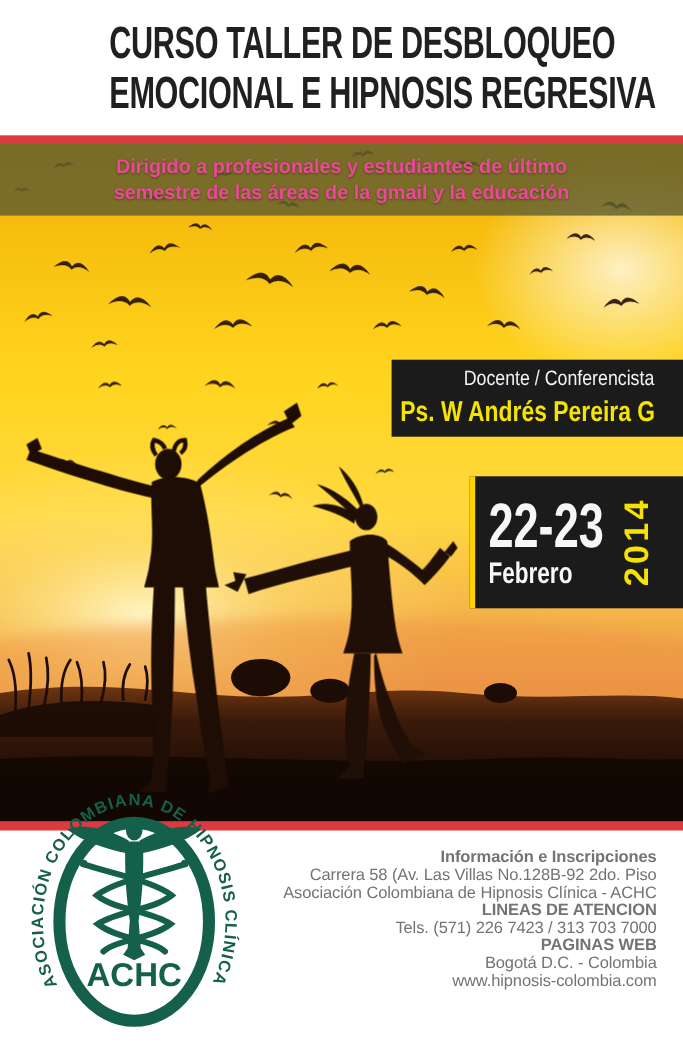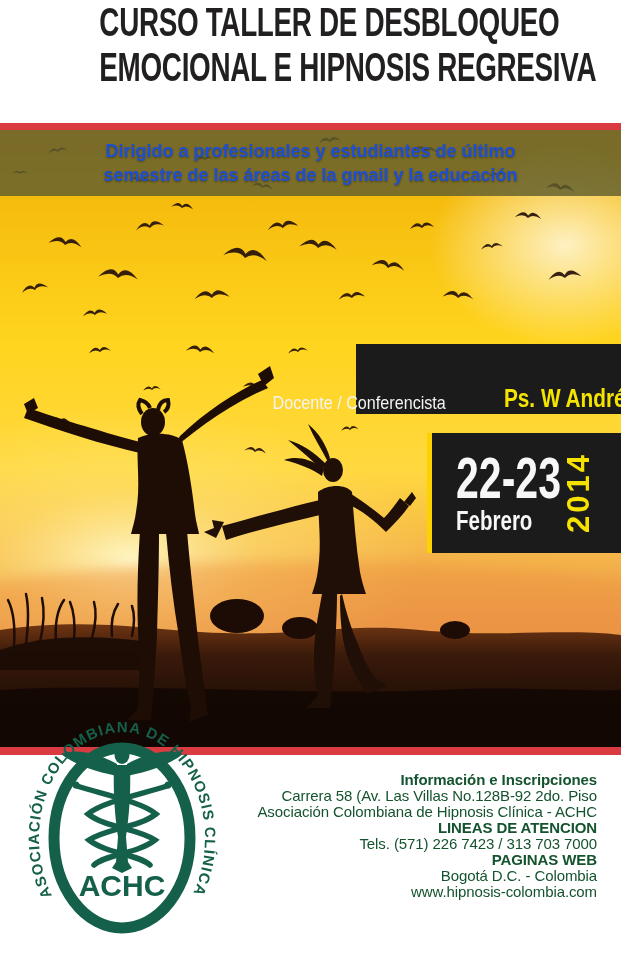--- a/index.html
+++ b/index.html
@@ -3,72 +3,73 @@
 <meta charset="utf-8">
 <style>
   * { margin:0; padding:0; box-sizing:border-box; }
   body { background:#555; font-family:"Liberation Sans", sans-serif; }
   .poster {
     position:relative; width:621px; height:960px; margin:0 auto;
     background:#ffffff; overflow:hidden;
   }
   
   .title-block { position:absolute; top:0; left:0; width:621px; height:150px;
-    background:#fff; }
+    padding-top:17px; background:#fff; }
   .title-line {
     display:block; white-space:nowrap; color:#211f20; font-weight:bold;
     font-size:41px; line-height:45px; letter-spacing:-0.5px;
     transform:scaleX(0.68); transform-origin:50% 50%;
   }
   
   .stripe { position:absolute; left:0; width:621px; background:#d93b41; z-index:4; }
   .stripe-top { top:123px; height:7px; }
   .stripe-bottom { top:747px; height:8px; }
   
   .photo { position:absolute; top:130px; left:0; width:621px; height:617px; overflow:hidden; }
   .photo svg { display:block; }
   
   .audience-band {
     position:absolute; top:0; left:0; width:621px; height:66px;
     background:rgba(96,94,46,0.82); z-index:2;
     display:flex; flex-direction:column; justify-content:center; align-items:center;
   }
   .audience-band .line {
-    color:#1d4ed8; font-weight:bold; font-size:18px; line-height:24px;
+    color:#ec4899; font-weight:bold; font-size:18px; line-height:24px;
     text-shadow:0 1px 2px rgba(40,40,0,0.55); white-space:nowrap;text-align:center;
   }
   
   .speaker-box {
-    position:absolute; top:214px; left:356px; right:0; height:70px;
+    position:absolute; top:197px; left:356px; right:0; height:70px;
     background:#1b1b1b; z-index:3;
-    display:flex; flex-direction:row; justify-content:center; align-items:flex-end;
+    display:flex; flex-direction:column; justify-content:center; align-items:flex-end;
+    padding-right:26px;
   }
   .speaker-label { color:#f3f3f3; font-size:19px; white-space:nowrap;
     transform:scaleX(0.85); transform-origin:100% 50%; }
   .speaker-name { color:#f5e400; font-size:26px; font-weight:bold; white-space:nowrap;
     margin-top:3px; transform:scaleX(0.8); transform-origin:100% 50%; }
   
   .date-box {
     position:absolute; top:303px; left:427px; right:0; height:120px;
     background:#1b1b1b; border-left:5px solid #fcd200; z-index:3;
-    display:flex; flex-direction:column; justify-content:center; padding-left:24px;
+    display:flex; flex-direction:column; justify-content:center; padding-left:12px;
   }
   .date-days { color:#f7f7f7; font-weight:bold; font-size:57px; line-height:52px;
     white-space:nowrap; transform:scaleX(0.72); transform-origin:0 50%; }
   .date-month { color:#f7f7f7; font-weight:bold; font-size:27px; line-height:28px;
     margin-top:3px; white-space:nowrap; transform:scaleX(0.76); transform-origin:0 50%; }
   .date-year {
     position:absolute; right:24px; top:10px; height:100px;
     display:flex; align-items:center; justify-content:center;
     writing-mode:vertical-rl; transform:rotate(180deg);
     color:#f6e200; font-weight:bold; font-size:31px; letter-spacing:3px; white-space:nowrap;
   }
   
   .footer { position:absolute; top:755px; left:0; width:621px; height:205px; background:#fff; }
-  .contact { position:absolute; top:17px; right:24px; text-align:right; color:#14532d;
+  .contact { position:absolute; top:17px; right:24px; text-align:right; color:#737373;
     font-size:15px; line-height:16px; letter-spacing:-0.1px; }
   .contact .bold { font-weight:bold; }
   
   .logo-wrap { position:absolute; top:702px; left:17px; width:210px; height:258px; z-index:6; }
 </style>
 </head>
 <body>
 
 <div class="poster">
 

